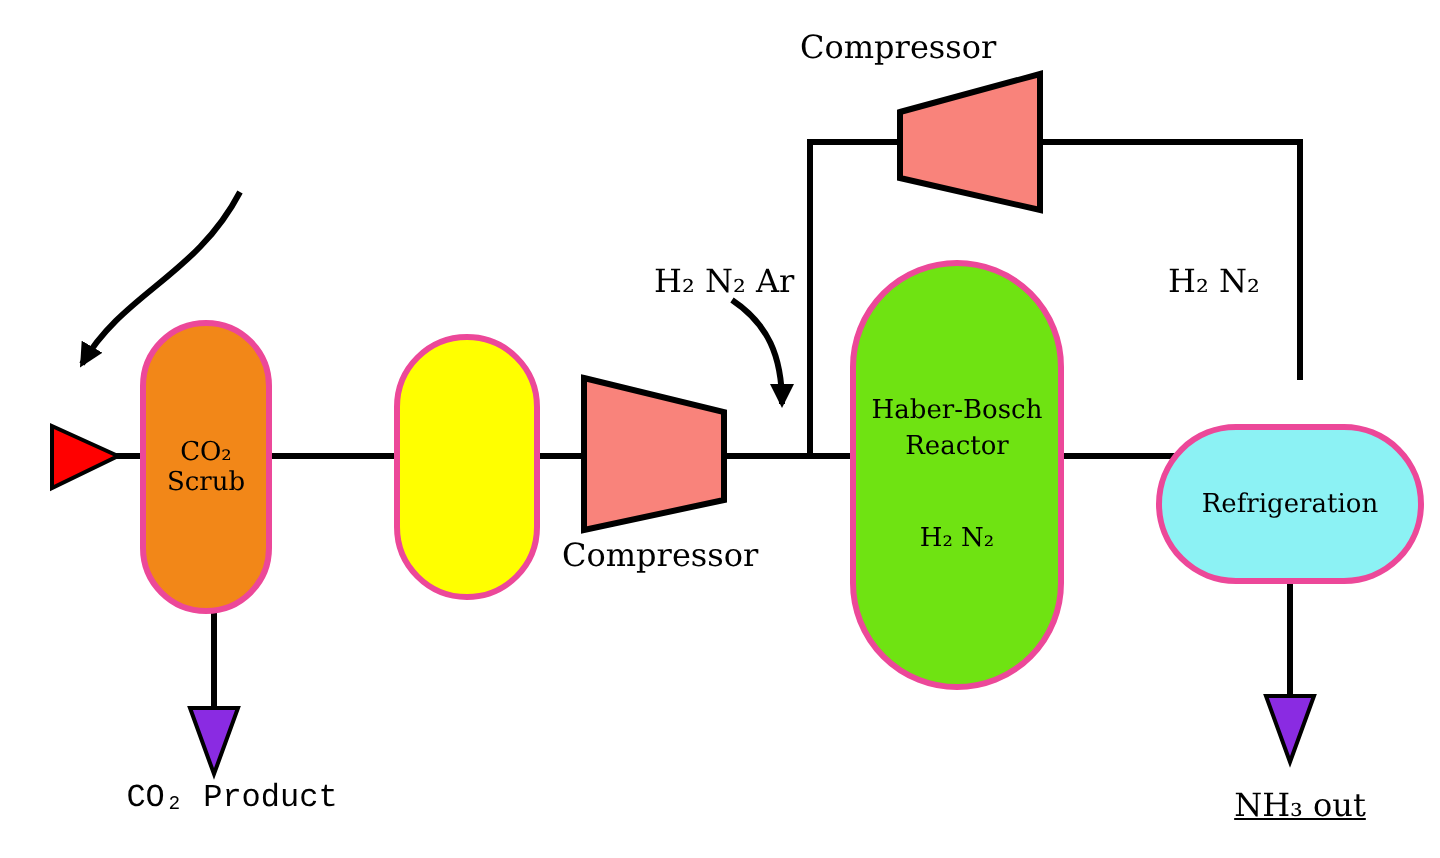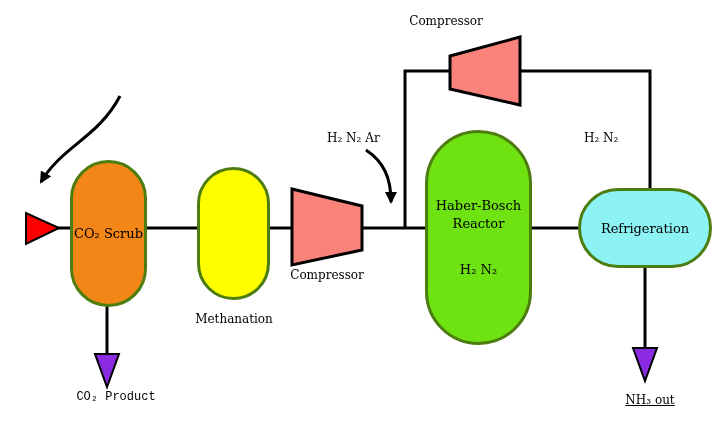--- a/index.html
+++ b/index.html
@@ -12,47 +12,47 @@
     position: relative;
     width: 720px;
     height: 429px;
     background: #ffffff;
     overflow: hidden;
   }
   .canvas svg { position: absolute; left: 0; top: 0; }
 
   .shape {
     position: absolute;
-    border: 3px solid #4d7c0f;
+    border: 3px solid #ec4899;
     display: flex;
     align-items: center;
     justify-content: center;
     text-align: center;
     font-size: 13px;
   }
-  #co2-scrub   { left: 70px;  top: 160px; width: 77px;  height: 147px; border-radius: 40px; }
+  #co2-scrub   { left: 70px;  top: 160px; width: 66px;  height: 147px; border-radius: 40px; }
   #methanation { left: 197px; top: 167px; width: 73px;  height: 133px; border-radius: 38px; }
   #reactor     { left: 425px; top: 130px; width: 107px; height: 215px; border-radius: 55px; display: block; }
   #refrigeration { left: 578px; top: 188px; width: 134px; height: 80px; border-radius: 42px; }
 
   .reactor-line {
     position: absolute;
     width: 100%;
     text-align: center;
     font-size: 13px;
     line-height: 18px;
   }
   .r1 { top: 64px; }
   .r2 { top: 82px; }
   .r3 { top: 128px; }
   .r4 { top: 150px; }
 
   .label {
     position: absolute;
-    font-size: 12px;
+    font-size: 16px;
     white-space: nowrap;
   }
   .label.centered { text-align: center; }
   #feed-label        { left: 72px;  top: 74px; }
   #makeup-label      { left: 303px; top: 131px; margin-left: 24px; }
   #recycle-label     { left: 584px; top: 131px; }
   #compressor-top-label    { left: 400px; top: 14px;  width: 92px; }
   #compressor-bottom-label { left: 281px; top: 268px; width: 92px; }
   #methanation-label { left: 187px; top: 312px; width: 94px; }
   #co2-product-label { left: 60px;  top: 390px; width: 112px; font-family: Liberation Mono, monospace; }
@@ -98,32 +98,31 @@
   </div>
 
   <div class="shape" id="methanation" style="background-color: rgb(255, 255, 0);"></div>
 
   <div class="shape" id="reactor" style="background-color: rgb(111, 227, 18);">
     <div class="reactor-line r1">Haber-Bosch</div>
     <div class="reactor-line r2">Reactor</div>
     <div class="reactor-line r3">H₂ N₂</div>
   </div>
 
-  <div class="shape" id="refrigeration" style="background-color: rgb(140, 242, 244);">
+  <div class="shape" id="refrigeration" style="background-color: rgb(140, 242, 244); margin-top: 24px;">
     <span>Refrigeration</span>
   </div>
 
 
   <div class="label" id="makeup-label">H₂ N₂ Ar</div>
 
   <div class="label" id="recycle-label">H₂ N₂</div>
 
   <div class="label centered" id="compressor-top-label">Compressor</div>
 
   <div class="label centered" id="compressor-bottom-label">Compressor</div>
 
-  <div class="label centered" id="methanation-label">Methanation</div>
 
   <div class="label centered" id="co2-product-label">CO₂ Product</div>
 
   <div class="label centered" id="nh3-out-label">NH₃ out</div>
 
 </div>
 
 </body></html>

